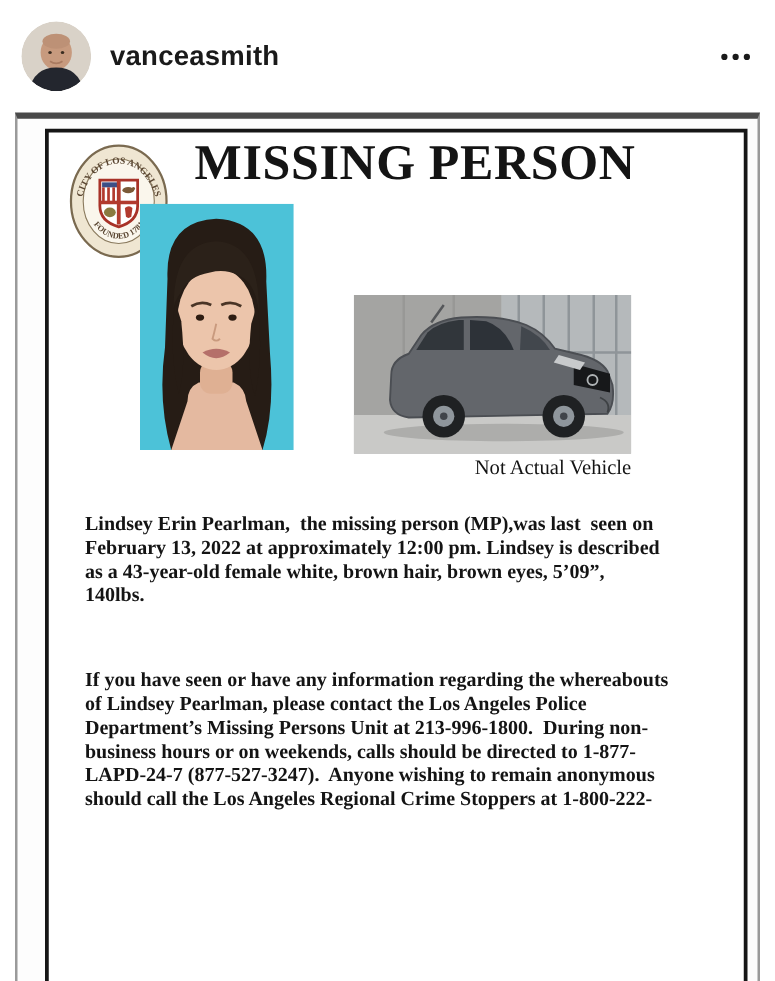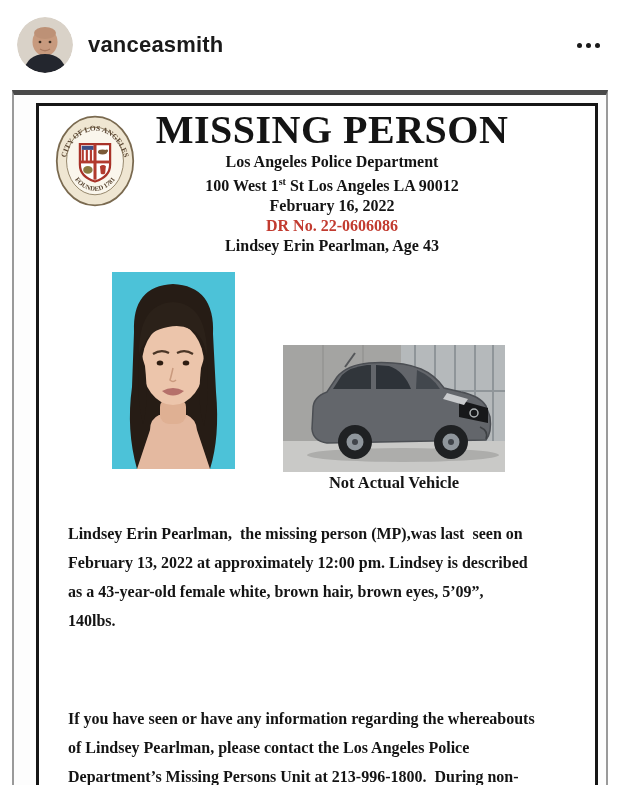--- a/index.html
+++ b/index.html
@@ -28,24 +28,24 @@
   .head-text { padding-left:30px; text-align:center; }
   .flyer-title { font-size:40px; line-height:34px; font-weight:700; letter-spacing:.5px; }
   .head-lines { margin-top:5px; }
   .hl { font-size:16px; line-height:20px; font-weight:700; }
   .hl sup { font-size:10px; }
   .hl.dr { color:var(--dr-red); }
 
   .photos { position:relative; margin-top:16px; height:224px; }
   .photo-person { position:absolute; left:73px; top:0; width:123px; height:197px; }
   .photo-car { position:absolute; left:244px; top:73px; width:222px; height:127px; }
-  .car-caption { position:absolute; left:244px; top:201px; width:222px; text-align:center;
-    font-size:16.5px; font-weight:700; }
+  .car-caption { position:absolute; left:244px; top:201px; width:222px; text-align:right;
+    font-size:16.5px; font-weight:400; }
 
-  .flyer-par { padding:0 34px 0 29px; font-size:16px; line-height:29px; font-weight:700;
+  .flyer-par { padding:0 34px 0 29px; font-size:16px; line-height:19px; font-weight:700;
     white-space:pre; }
   .flyer-par.first { margin-top:23px; }
   .flyer-par.contact { margin-top:11px; }
 </style>
 </head>
 <body>
 
 <header class="ig-header">
   <div class="avatar">
     <svg viewBox="0 0 56 56">
@@ -99,27 +99,20 @@
         </g>
         <ellipse cx="53.5" cy="42" rx="5.2" ry="2.8" fill="#7b5a38"></ellipse>
         <circle cx="58.2" cy="40.6" r="1.5" fill="#7b5a38"></circle>
         <ellipse cx="37" cy="62" rx="5.3" ry="4.4" fill="#8a7a40"></ellipse>
         <path d="M50.5,58 q3.8,-2.8 6.8,0 l-1,8 q-2.8,2 -4.8,0 Z" fill="#b23a2e"></path>
         <rect x="43.3" y="33" width="3.4" height="40" fill="#b23a2e"></rect>
         <rect x="28" y="51.5" width="34" height="3.2" fill="#b23a2e"></rect>
       </svg>
       <div class="head-text">
         <div class="flyer-title">MISSING PERSON</div>
-        <div class="head-lines">
-          <div class="hl">Los Angeles Police Department</div>
-          <div class="hl"><span>100 West 1</span><sup>st</sup><span> St Los Angeles LA 90012</span></div>
-          <div class="hl">February 16, 2022</div>
-          <div class="hl dr">DR No. 22-0606086</div>
-          <div class="hl">Lindsey Erin Pearlman, Age 43</div>
-        </div>
       </div>
     </div>
 
     <div class="photos">
       <svg class="photo-person" viewBox="0 0 123 197" preserveAspectRatio="none">
         <rect width="123" height="197" style="fill:var(--photo-bg)"></rect>
         <path d="M22,60 Q20,14 61,12 Q103,14 101,62 L104,120 Q108,165 98,197 L25,197 Q14,158 20,115 Z" fill="#261c15"></path>
         <path d="M38,158 Q38,147 47,143 L75,143 Q84,147 85,158 L98,197 L25,197 Z" fill="#e4b9a0"></path>
         <rect x="48" y="126" width="26" height="26" rx="9" fill="#dfb093"></rect>
         <ellipse cx="61" cy="92" rx="31" ry="41" fill="#ecc5ab"></ellipse>

